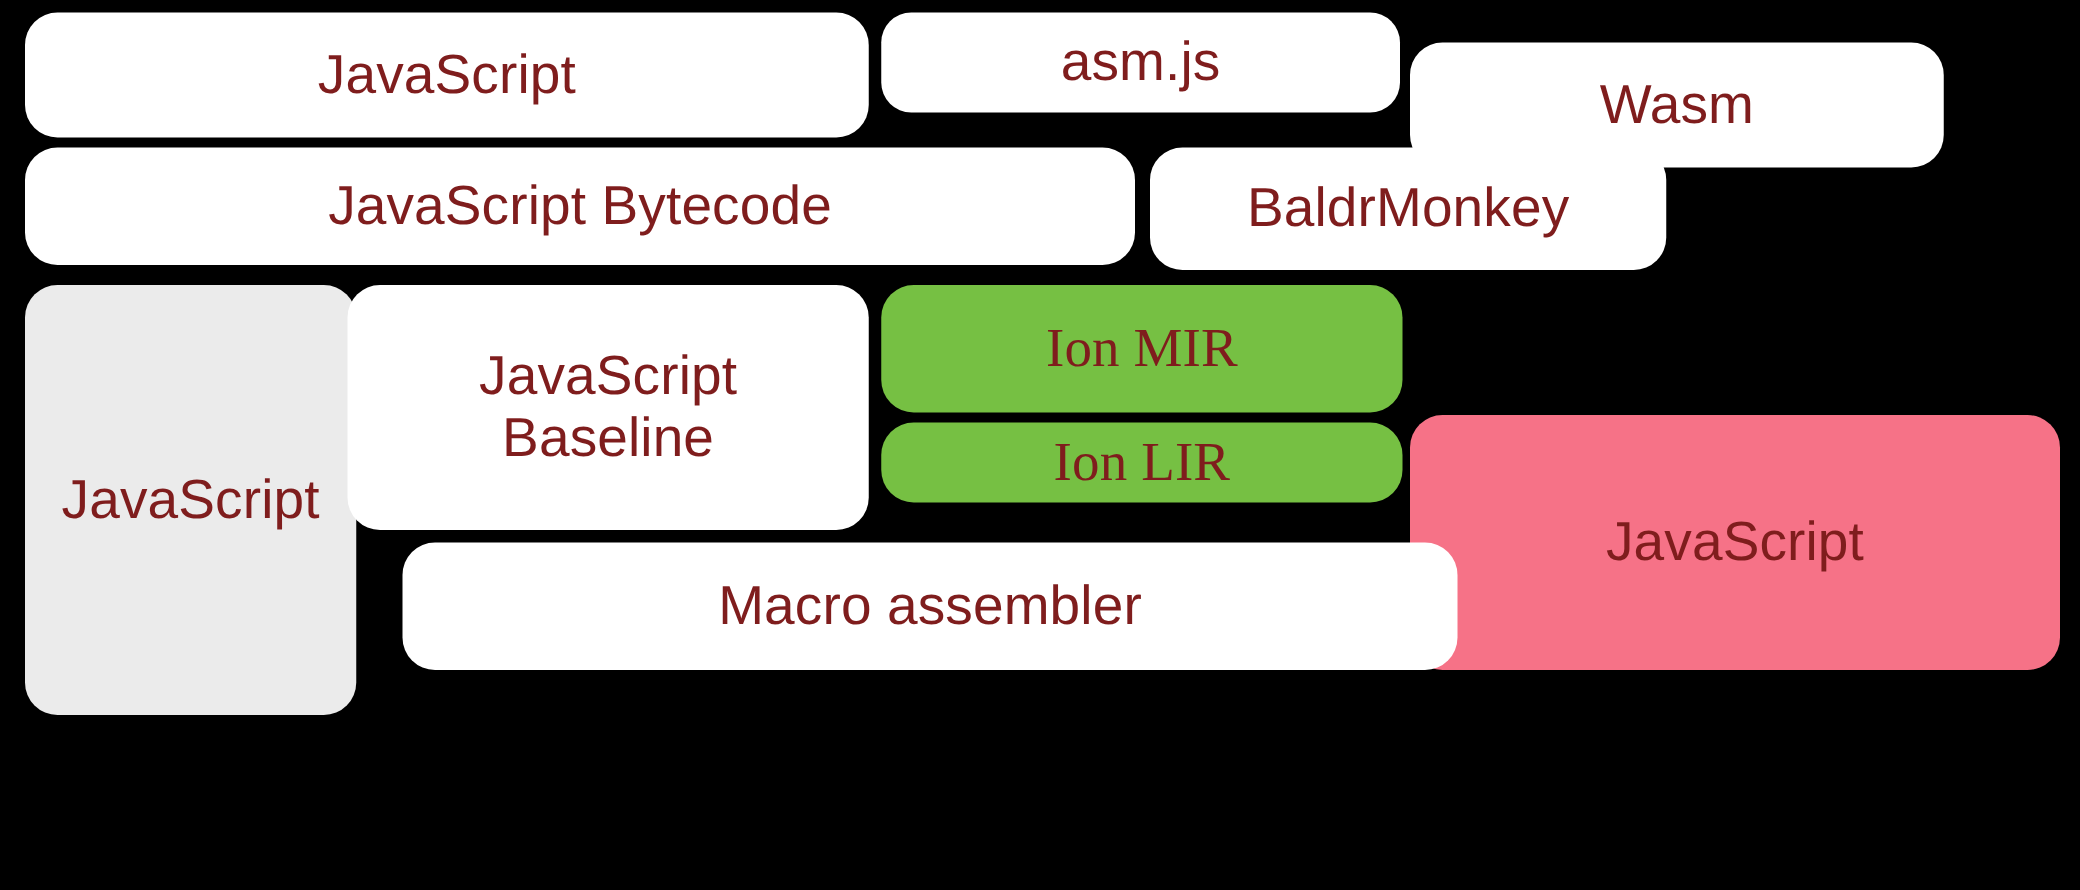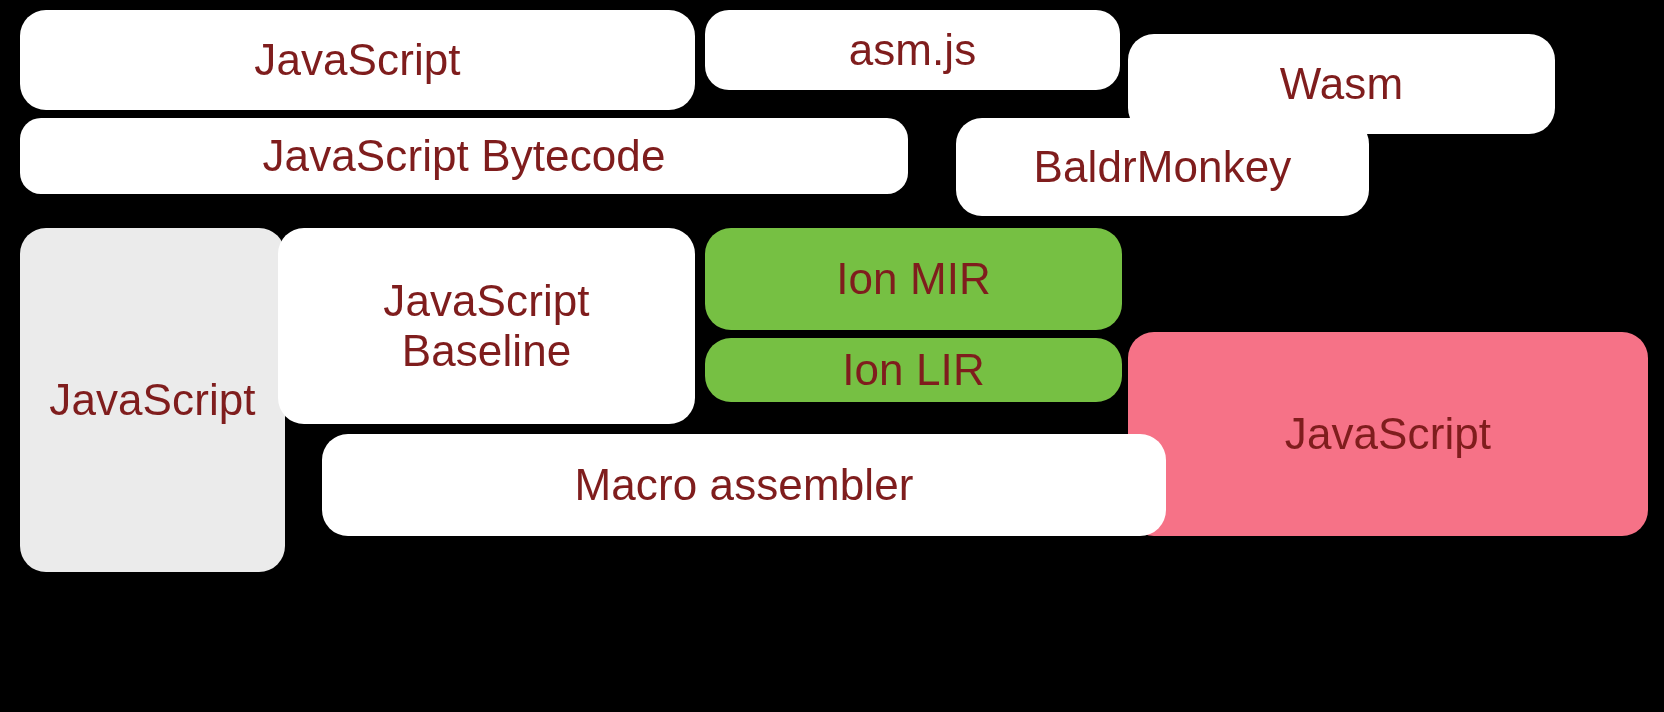--- a/index.html
+++ b/index.html
@@ -31,31 +31,31 @@
     font-family: "Liberation Sans", sans-serif;
     font-size: 44px;
     font-weight: 400;
     line-height: 1.13;
     letter-spacing: 0.1px;
     white-space: pre-line;
     padding: 2px 10px;
     user-select: none;
   }
   .node.grey   { background: #ebebeb; }
-  .node.green  { background: #76c043; }
+  .node.green  { background: #76c043; font-family: Liberation Serif, serif; }
   .node.pink   { background: #f67287; }
 
   
   #n-javascript        { left: 20px;   top: 10px;  width: 675px; height: 100px; }
   #n-asmjs             { left: 705px;  top: 10px;  width: 415px; height: 80px; border-radius: 24px; }
   #n-wasm              { left: 1128px; top: 10px;  width: 427px; height: 100px; margin-top: 24px; }
 
   
-  #n-js-bytecode       { left: 20px;   top: 118px; width: 888px; height: 76px; border-radius: 21px;  }
-  #n-baldrmonkey       { left: 956px;  top: 118px; width: 413px; height: 98px;  }
+  #n-js-bytecode       { left: 20px;   top: 118px; width: 888px; height: 94px;  }
+  #n-baldrmonkey       { left: 920px;  top: 118px; width: 413px; height: 98px;  }
 
   
   #n-interpreter       { left: 20px;   top: 228px; width: 265px; height: 344px; }
   #n-js-baseline       { left: 278px;  top: 228px; width: 417px; height: 196px; }
   #n-ion-mir           { left: 705px;  top: 228px; width: 417px; height: 102px; }
   #n-ion-lir           { left: 705px;  top: 338px; width: 417px; height: 64px;  }
   #n-cranelift         { left: 1128px; top: 332px; width: 520px; height: 204px; }
   #n-macro-assembler   { left: 278px;  top: 434px; width: 844px; height: 102px; margin-left: 44px; }
 
   

